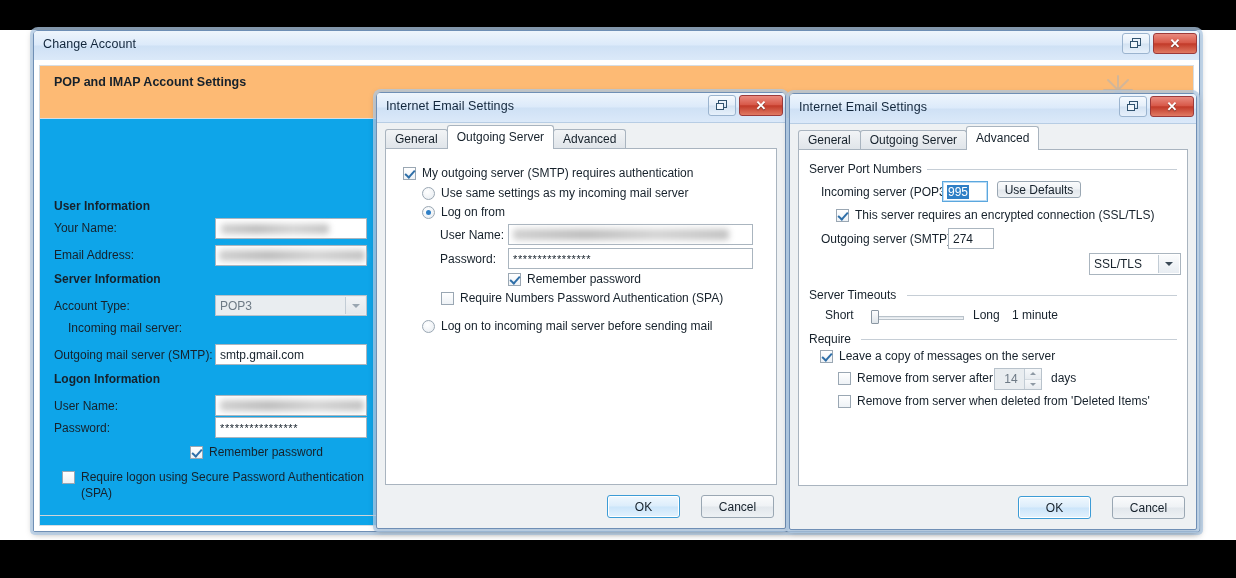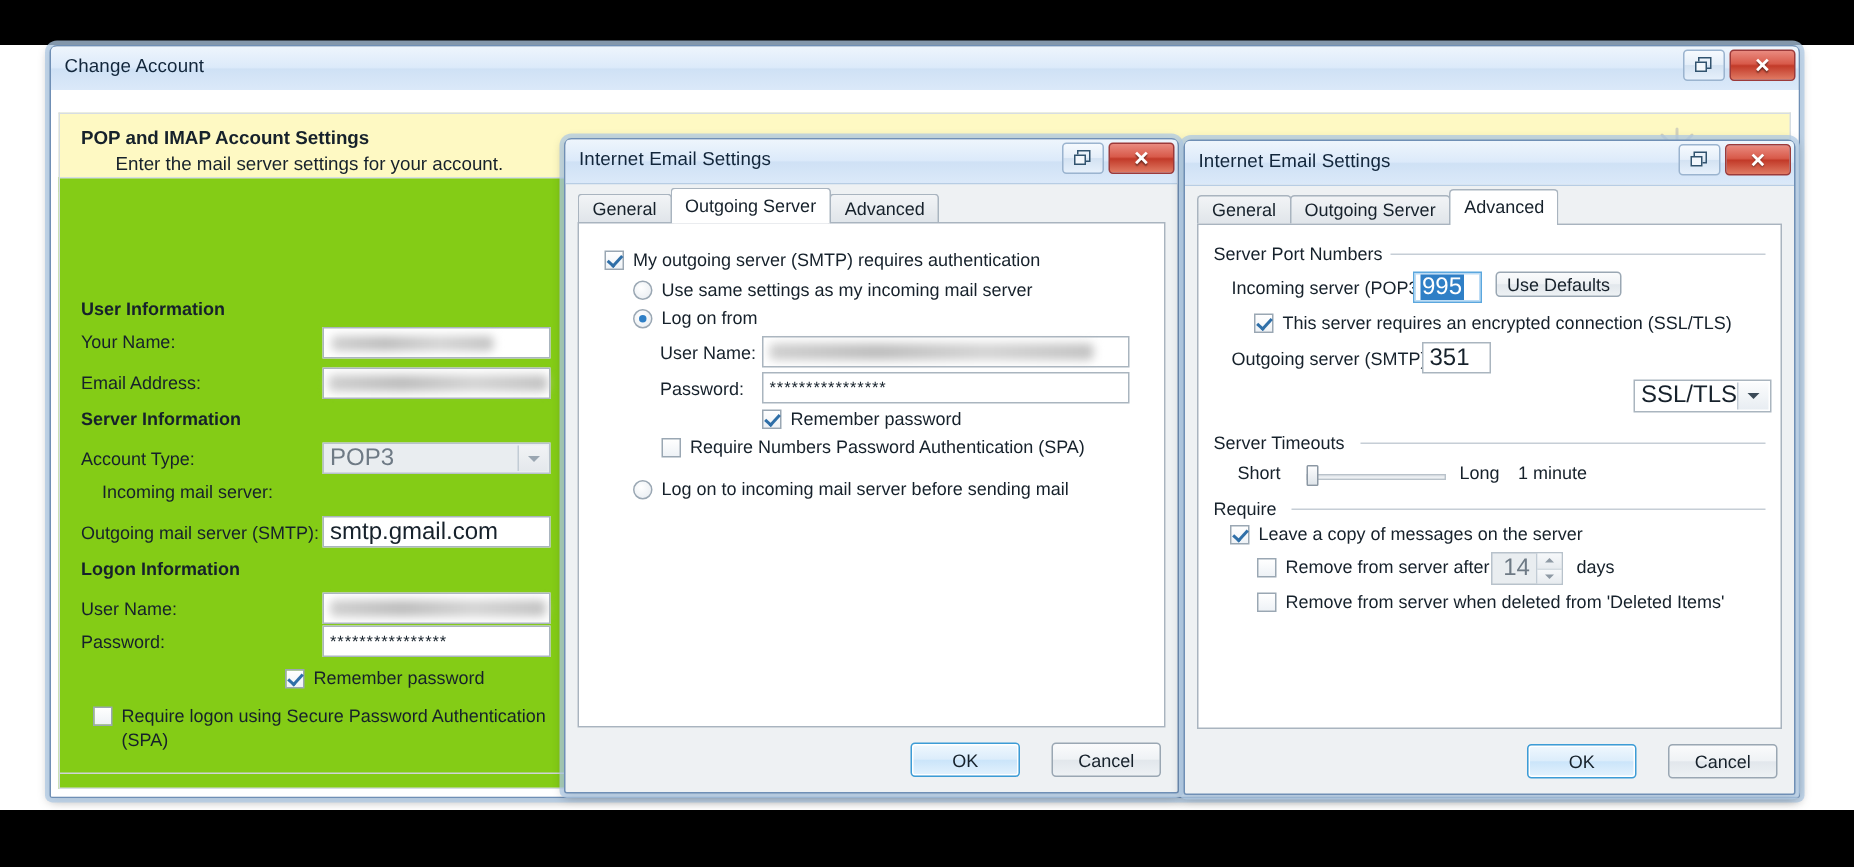--- a/index.html
+++ b/index.html
@@ -80,40 +80,40 @@
   }
   .restore-ic:before { left: 2px; top: 0; width: 9px; height: 8px; }
   .restore-ic:after { left: 0; top: 3px; width: 8px; height: 7px; background: #f2f7fc; }
 
   .win-body { position: absolute; left: 0; right: 0; top: 29px; bottom: 0; }
 
   
   #changeAccount { left: 33px; top: 30px; width: 1167px; height: 502px; }
   #changeAccount .win-body { background: #ffffff; }
   .ca-header {
-    position: absolute; left: 5px; top: 15px; right: 5px; height: 53px;
-    background: #fef9c3; border: 1px solid #d6dde3; border-bottom: none;
+    position: absolute; left: 5px; top: 5px; right: 5px; height: 53px;
+    background: #fdba74; border: 1px solid #d6dde3; border-bottom: none;
     box-sizing: border-box;
   }
   .ca-header h2 { margin: 0; position: absolute; left: 14px; top: 9px; font-size: 12.5px; font-weight: bold; color: #16212b; }
   .ca-header p { margin: 0; position: absolute; left: 37px; top: 26px; font-size: 12.5px; color: #16212b; }
   .ca-starburst { position: absolute; right: 57px; top: 6px; width: 36px; height: 36px; opacity: .55; }
   .ca-pane {
     position: absolute; left: 5px; top: 58px; width: 345px; bottom: 5px;
-    background: #84cc16; border: 1px solid #d6dde3; box-sizing: border-box;
+    background: #0ea5e9; border: 1px solid #d6dde3; box-sizing: border-box;
   }
   .ca-pane-divider { position: absolute; left: 0; right: 0; top: 396px; height: 1px; background: #cfd4d8; }
 
   .sect { position: absolute; font-size: 12px; font-weight: bold; color: #16212b; }
   .lbl  { position: absolute; font-size: 12px; color: #16212b; white-space: nowrap; }
 
   .tbx {
     position: absolute; box-sizing: border-box;
     background: #ffffff; border: 1px solid #aab5bf;
-    font-size: 16px; color: #16212b;
+    font-size: 12px; color: #16212b;
     padding: 2px 4px; line-height: 16px; height: 21px;
     font-family: "Liberation Sans", sans-serif;
   }
   .tbx.disabled { background: #e9edf0; color: #6e7a85; border-color: #b8c2cb; }
   .tbx.pw { letter-spacing: .6px; font-size: 11px; }
   .redact {
     position: absolute; border-radius: 3px;
     background: linear-gradient(90deg,#cfcfcf,#bdbdbd,#d4d4d4,#c2c2c2);
     filter: blur(3.2px);
   }
@@ -235,21 +235,20 @@
         <div class="winbtn close">
             <span class="glyph">✕</span>
           </div>
       </div>
     </div>
 
     <div class="win-body">
 
       <div class="ca-header">
         <h2>POP and IMAP Account Settings</h2>
-        <p>Enter the mail server settings for your account.</p>
         <svg class="ca-starburst" viewBox="0 0 36 36">
           <g stroke="#b0b4b8" stroke-width="2" stroke-linecap="round">
             <line x1="18" y1="4" x2="18" y2="32"></line>
             <line x1="4" y1="18" x2="32" y2="18"></line>
             <line x1="8" y1="8" x2="28" y2="28"></line>
             <line x1="28" y1="8" x2="8" y2="28"></line>
           </g>
         </svg>
       </div>
 
@@ -391,21 +390,21 @@
             <div class="lbl" style="left:12px; top:23px;">Incoming server (POP3):</div>
             <div class="tbx focus-field" style="left:133px; top:19px; width:46px;">
               <span class="sel-text">995</span>
             </div>
             <div class="btn small" style="position:absolute; left:188px; top:19px;">Use Defaults</div>
 
             <div class="cb checked" style="left:27px; top:47px;"></div>
             <div class="lbl" style="left:46px; top:46px;">This server requires an encrypted connection (SSL/TLS)</div>
 
             <div class="lbl" style="left:12px; top:70px;">Outgoing server (SMTP):</div>
-            <div class="tbx" style="left:139px; top:66px; width:46px;">351</div>
+            <div class="tbx" style="left:139px; top:66px; width:46px;">274</div>
 
             <div class="tbx" style="left:280px; top:91px; width:92px; height:22px;">
               <span>SSL/TLS</span>
               <span class="ddbtn" style="width:20px;">
                   <span class="caret"></span>
                 </span>
             </div>
           </div>
 
           <div class="group" style="left:10px; top:138px; right:10px; height:42px;">

